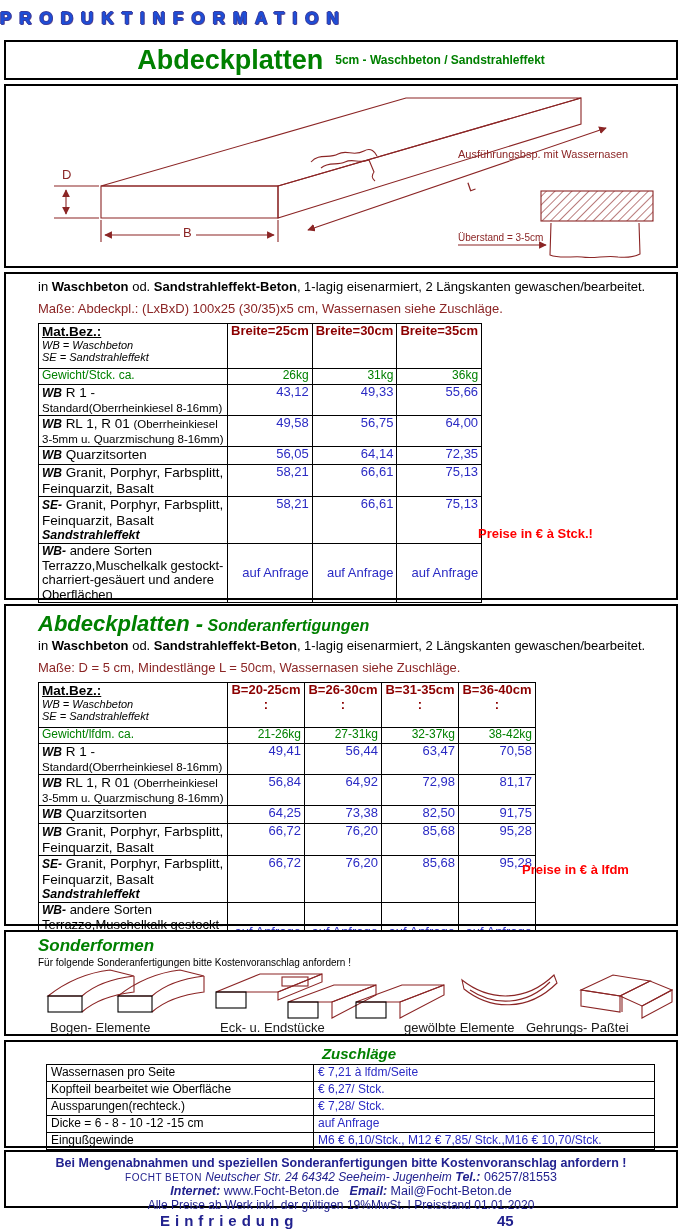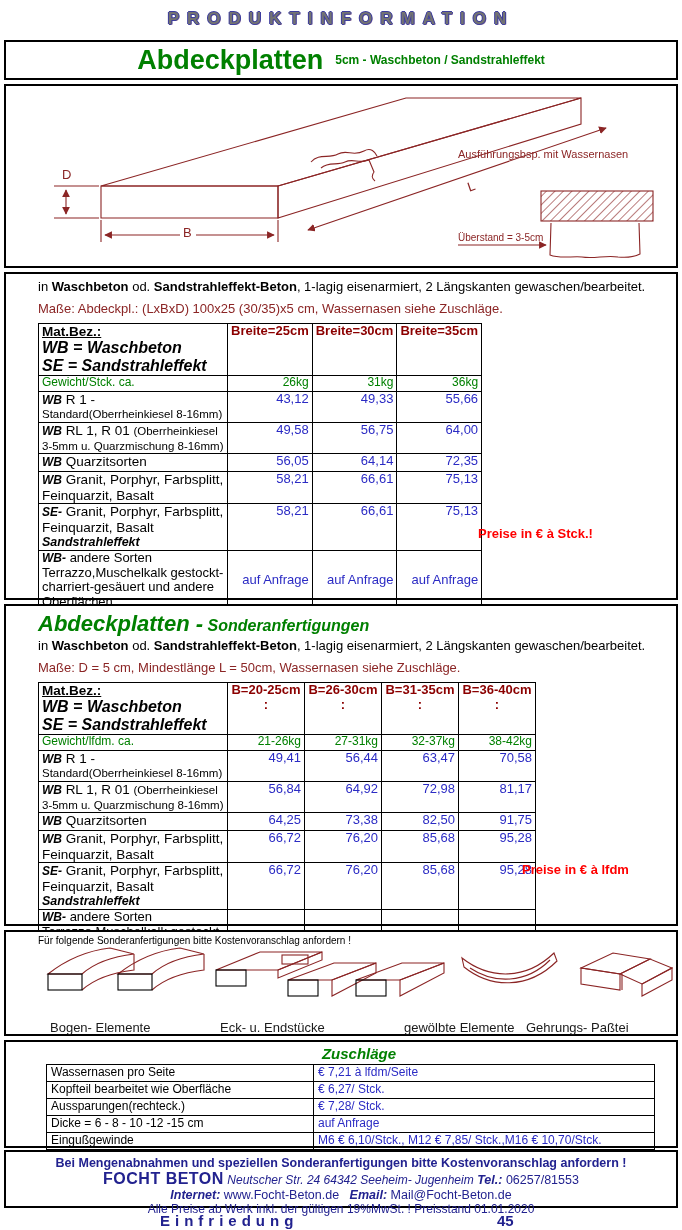--- a/index.html
+++ b/index.html
@@ -1,19 +1,19 @@
 <!DOCTYPE html>
 <html><head>
 <meta charset="utf-8">
 <style>
   html,body{margin:0;padding:0;background:#fff;}
   .page{position:relative;width:682px;height:1230px;background:#fff;
         font-family:"Liberation Sans",sans-serif;overflow:hidden;color:#000;}
-  .kicker{position:absolute;top:9px;left:0;width:100%;text-align:center;
-        font-weight:bold;font-size:17px;letter-spacing:8px;color:#737373;
+  .kicker{position:absolute;top:9px;left:0;width:100%;text-align:left;
+        font-weight:bold;font-size:17px;letter-spacing:8px;color:#1d4ed8;
         text-shadow:-1px 0 #3d3d9e,1px 0 #3d3d9e,0 -1px #3d3d9e,0 1px #3d3d9e,1px 1px #9a7e9e;}
   .box{position:absolute;left:4px;width:674px;border:2px solid #000;background:#fff;box-sizing:border-box;}
   #box-title{top:40px;height:40px;display:flex;align-items:center;justify-content:center;gap:12px;}
   .title-main{color:#008000;font-weight:bold;font-size:27px;}
   .title-rest{color:#008000;font-weight:bold;font-size:12px;}
   #box-drawing{top:84px;height:184px;}
   #box-s1{top:272px;height:328px;padding:4px 0 0 32px;}
   #box-s2{top:604px;height:322px;padding:4px 0 0 32px;}
   #box-sf{top:930px;height:106px;padding:3px 0 0 32px;}
   #box-zu{top:1040px;height:108px;padding:3px 0 0 0;}
@@ -23,21 +23,21 @@
   .hs{color:#008000;font-style:italic;font-weight:bold;font-size:16px;}
   .intro{font-size:13px;margin:1px 0;}
   .masse{font-size:13px;color:#8b2525;margin:7px 0;}
   table.pt{border-collapse:collapse;margin-top:2px;}
   .pt td{border:1px solid #000;vertical-align:top;padding:0 3px;font-size:13px;line-height:1.12;}
   .pt .c0{width:182px;}
   .pt1 .cv{width:72px;}
   .pt2 .cv{width:70px;}
   .ch{color:#8b0000;font-weight:bold;font-size:12px;text-align:center;}
   .mbz{font-weight:bold;text-decoration:underline;font-size:13.5px;}
-  .leg{font-weight:bold;font-style:italic;font-size:16px;}
+  .leg{font-weight:normal;font-style:italic;font-size:11px;}
   .gw td{color:#008000;font-size:12px;}
   .v{color:#2b2bc4;text-align:right;font-size:13px;}
   .pfx{font-weight:bold;font-style:italic;font-size:12px;}
   .nm{font-size:13.5px;}
   .dt{font-size:11.5px;}
   .sfx{display:block;font-weight:bold;font-style:italic;font-size:12.5px;}
   .rh-hd td{height:44px;} .rh-gw td{height:15px;} .rh-2 td{height:30px;}
   .rh-1 td{height:17px;} .rh-se td{height:46px;} .rh-an td{height:58px;}
   .note{position:absolute;color:#ff0000;font-weight:bold;font-size:13px;}
   #note1{left:478px;top:526px;} #note2{left:522px;top:862px;}
@@ -45,21 +45,21 @@
   .sflabels{position:absolute;left:0;top:88px;width:100%;font-size:13px;color:#1a1a1a;}
   .sflabels span{position:absolute;white-space:nowrap;}
   .zh{color:#008000;font-style:italic;font-weight:bold;font-size:15px;margin:0 0 2px 36px;text-align:center;}
   table.zt{border-collapse:collapse;margin-left:40px;}
   .zt td{border:1px solid #000;font-size:12px;padding:0 4px;height:16px;line-height:1.1;}
   .zt .zl{width:258px;color:#000;}
   .zt .zv{width:332px;color:#2b2bc4;}
   .zdisc{color:#008000;font-size:11px;text-align:center;margin-top:3px;}
   .f1{font-weight:bold;font-size:12.5px;}
   .f2{font-size:12.5px;}
-  .brand{font-weight:bold;font-size:16px;letter-spacing:.5px;}
+  .brand{font-weight:normal;font-size:10px;letter-spacing:.5px;}
   .addr{font-style:italic;font-size:12px;}
   .lab{font-weight:bold;font-style:italic;}
   .f4{font-size:12px;}
   .bottom{position:absolute;top:1212px;left:0;width:682px;color:#22228f;font-weight:bold;font-size:15px;}
   .cat{position:absolute;left:160px;letter-spacing:5px;}
   .pnum{position:absolute;left:497px;}
   svg text{font-family:"Liberation Sans",sans-serif;fill:#8b2525;}
 </style>
 </head>
 <body>
@@ -241,20 +241,23 @@
         <td class="cv v" style="vertical-align:middle">auf Anfrage</td>
         <td class="cv v" style="vertical-align:middle">auf Anfrage</td>
         <td class="cv v" style="vertical-align:middle">auf Anfrage</td>
       </tr>
     </tbody>
       </table>
   </div>
   <span class="note" id="note2">Preise in € à lfdm</span>
 
   <div class="box" id="box-sf">
+    <div class="sec-h">
+      <span class="hs" style="font-size:17px">Sonderformen</span>
+    </div>
     <div class="sf-intro">Für folgende Sonderanfertigungen bitte Kostenvoranschlag anfordern !</div>
     <svg width="636" height="54" viewBox="0 0 636 54">
       <g stroke="#8b2525" fill="none" stroke-width="1.1">
         <g>
           <path d="M10,28 Q38,6 72,2 L96,8 Q62,12 44,28 Z"></path>
           <path d="M44,44 Q62,28 96,24 L96,8"></path>
           <rect x="10" y="28" width="34" height="16" stroke="#000"></rect>
           <path d="M80,28 Q108,6 142,2 L166,8 Q132,12 114,28 Z"></path>
           <path d="M114,44 Q132,28 166,24 L166,8"></path>
           <rect x="80" y="28" width="34" height="16" stroke="#000"></rect>

